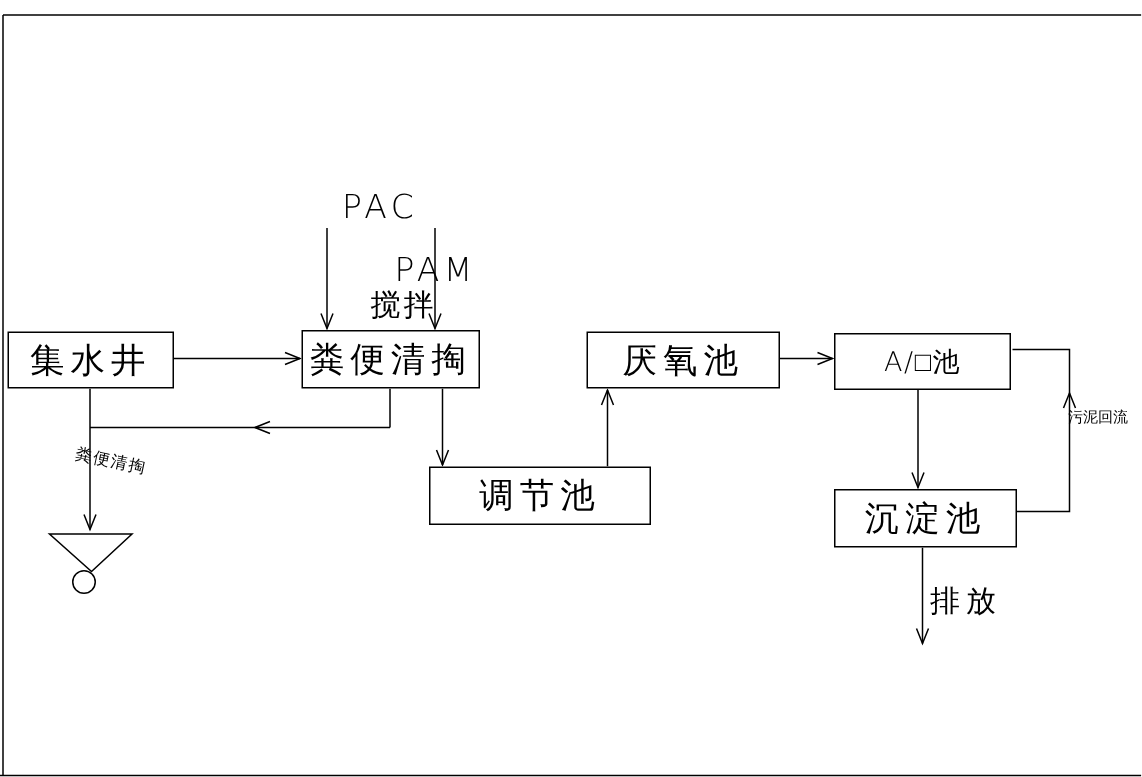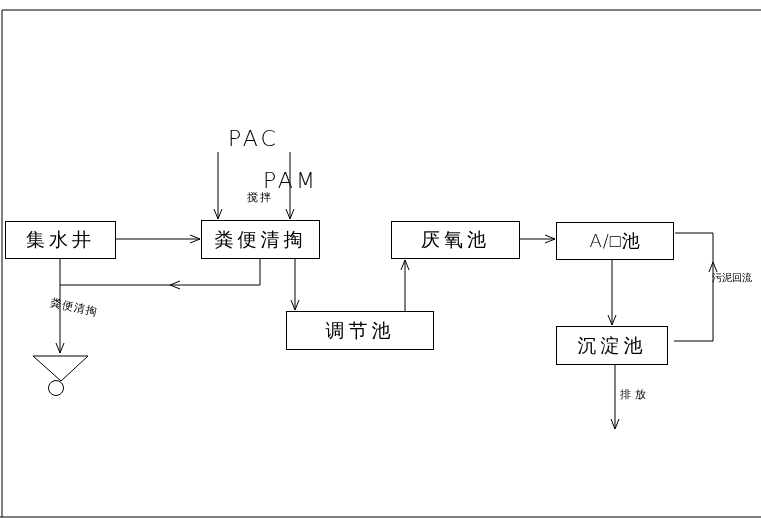--- a/index.html
+++ b/index.html
@@ -24,32 +24,32 @@
     height: 518px;
   }
   .node {
     position: absolute;
     box-sizing: border-box;
     border: 1px solid #000000;
     background: #ffffff;
     display: flex;
     align-items: center;
     justify-content: center;
-    font-size: 19px;
+    font-size: 23px;
     letter-spacing: 4px;
     white-space: nowrap;
     font-weight: 300;
   }
   .lbl {
     position: absolute;
     white-space: nowrap;
     font-weight: 300;
   }
   .lbl-big   { font-size: 22px; letter-spacing: 3px; }
-  .lbl-mid   { font-size: 11px; letter-spacing: 2px; }
+  .lbl-mid   { font-size: 20px; letter-spacing: 2px; }
   .lbl-small { font-size: 11px; letter-spacing: 1px; }
   .lbl-tiny  { font-size: 10px; letter-spacing: 0px; }
 </style>
 </head>
 <body>
 
 <div id="canvas">
 
   <svg class="wires" viewBox="0 0 761 518" stroke="#000000" stroke-width="1" fill="none">
 
@@ -97,21 +97,21 @@
   <div class="node" style="left:5px; top:221px; width:111px; height:38px;">集水井</div>
 
   <div class="node" style="left:201px; top:220px; width:119px; height:39px;">粪便清掏</div>
 
   <div class="node" style="left:286px; top:311px; width:148px; height:39px;">调节池</div>
 
   <div class="node" style="left:391px; top:221px; width:129px; height:38px;">厌氧池</div>
 
   <div class="node" style="left:556px; top:222px; width:118px; height:38px; letter-spacing:1px; font-size:18px;">A/□池</div>
 
-  <div class="node" style="left:556px; top:326px; width:112px; height:39px;">沉淀池</div>
+  <div class="node" style="left:556px; top:326px; width:122px; height:39px;">沉淀池</div>
 
   <div class="lbl lbl-big" style="left:195px; top:126px;margin-left:33px;">PAC</div>
 
   <div class="lbl lbl-big" style="left:263px; top:140px;margin-top:28px;">PAM</div>
 
   <div class="lbl lbl-mid" style="left:247px; top:190px;">搅拌</div>
 
   <div class="lbl lbl-small" style="left:52px; top:295px; transform:rotate(12deg); transform-origin:left top;">粪便清掏</div>
 
   <div class="lbl lbl-tiny" style="left:712px; top:271px;">污泥回流</div>

